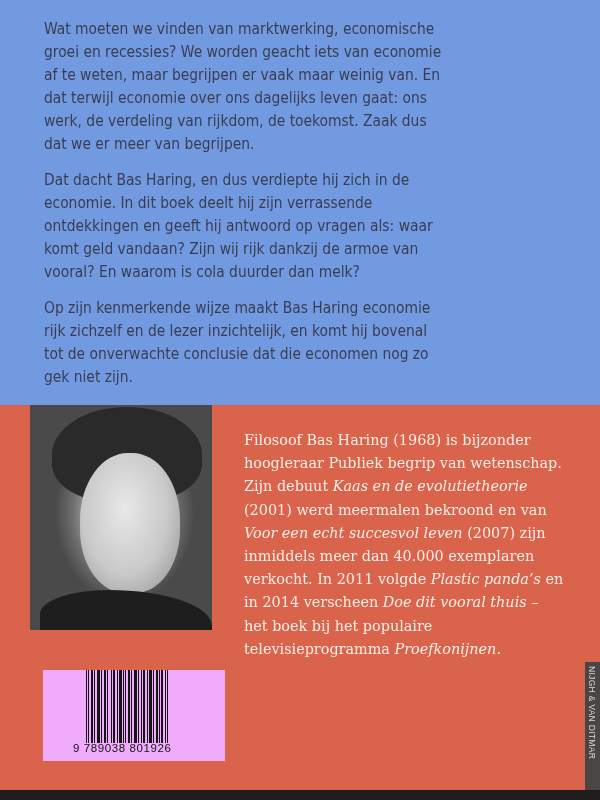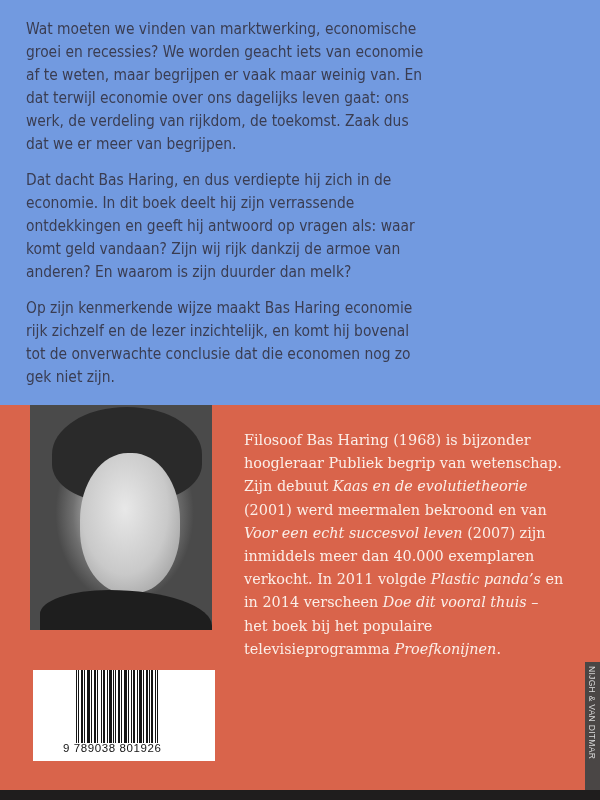--- a/index.html
+++ b/index.html
@@ -1,41 +1,41 @@
 <!DOCTYPE html>
 <html><head>
 <meta charset="utf-8">
 <style>
   html,body{margin:0;padding:0;}
   body{width:600px;height:800px;position:relative;overflow:hidden;background:#d9644b;}
   .top{position:absolute;left:0;top:0;width:600px;height:405px;background:#729ae0;}
-  .blurb{position:absolute;left:26px;top:18px;width:400px;font-family:"DejaVu Sans Condensed","DejaVu Sans",sans-serif;font-stretch:condensed;font-size:15.4px;line-height:23px;color:#3a3d52;}
+  .blurb{position:absolute;left:44px;top:18px;width:400px;font-family:"DejaVu Sans Condensed","DejaVu Sans",sans-serif;font-stretch:condensed;font-size:15.4px;line-height:23px;color:#3a3d52;}
   .blurb p{margin:0 0 13px 0;}
   .bottom{position:absolute;left:0;top:405px;width:600px;height:378px;background:#d9644b;}
   .photo{position:absolute;left:30px;top:0;width:182px;height:225px;background:radial-gradient(ellipse 38% 40% at 52% 48%, #d6d6d6 0%, #b5b5b5 45%, #6f6f6f 75%, #4a4a4a 100%), #5a5a5a;overflow:hidden;}
   .photo .hair{position:absolute;left:22px;top:2px;width:150px;height:95px;border-radius:50% 50% 40% 40%;background:#2a2a2a;}
   .photo .face{position:absolute;left:50px;top:48px;width:100px;height:140px;border-radius:48% 48% 45% 45%;background:radial-gradient(ellipse at 45% 40%, #e8e8e8 0%, #c9c9c9 55%, #8d8d8d 100%);}
   .photo .shirt{position:absolute;left:10px;top:185px;width:172px;height:60px;background:#1e1e1e;border-radius:40% 60% 0 0;}
   .bio{position:absolute;left:244px;top:24px;width:320px;font-family:"DejaVu Serif",serif;font-size:14.4px;line-height:23.2px;color:#fbeee8;}
   .bio em{font-style:italic;}
-  .barcode-box{position:absolute;left:33px;top:265px;width:182px;height:91px;background:#ffffff;}
+  .barcode-box{position:absolute;left:43px;top:265px;width:182px;height:91px;background:#f0abfc;}
   .bars{position:absolute;left:43px;top:0;width:98px;height:73px;display:flex;align-items:stretch;}
   .bars span{display:block;height:100%;background:#151515;}
   .ean{position:absolute;left:30px;top:72px;width:150px;font-family:"Liberation Sans",sans-serif;font-size:11.5px;color:#151515;letter-spacing:0.6px;}
   .spine{position:absolute;left:585px;top:257px;width:15px;height:128px;background:#4a4645;}
   .spine span{position:absolute;left:2px;top:4px;writing-mode:vertical-rl;font-family:"Liberation Sans",sans-serif;font-size:8.5px;color:#d8d8d8;letter-spacing:0.3px;white-space:nowrap;}
   .footer{position:absolute;left:0;top:790px;width:600px;height:10px;background:#1f1d1d;}
 </style>
 </head>
 <body>
 
 <div class="top">
   <div class="blurb">
     <p>Wat moeten we vinden van marktwerking, economische groei en recessies? We worden geacht iets van economie af te weten, maar begrijpen er vaak maar weinig van. En dat terwijl economie over ons dagelijks leven gaat: ons werk, de verdeling van rijkdom, de toekomst. Zaak dus dat we er meer van begrijpen.</p>
-    <p>Dat dacht Bas Haring, en dus verdiepte hij zich in de economie. In dit boek deelt hij zijn verrassende ontdekkingen en geeft hij antwoord op vragen als: waar komt geld vandaan? Zijn wij rijk dankzij de armoe van anderen? En waarom is zijn duurder dan melk?</p>
+    <p>Dat dacht Bas Haring, en dus verdiepte hij zich in de economie. In dit boek deelt hij zijn verrassende ontdekkingen en geeft hij antwoord op vragen als: waar komt geld vandaan? Zijn wij rijk dankzij de armoe van vooral? En waarom is cola duurder dan melk?</p>
     <p>Op zijn kenmerkende wijze maakt Bas Haring economie rijk zichzelf en de lezer inzichtelijk, en komt hij bovenal tot de onverwachte conclusie dat die economen nog zo gek niet zijn.</p>
   </div>
 </div>
 
 <div class="bottom">
   <div class="photo">
     <div class="hair"></div>
     <div class="face"></div>
     <div class="shirt"></div>
   </div>

